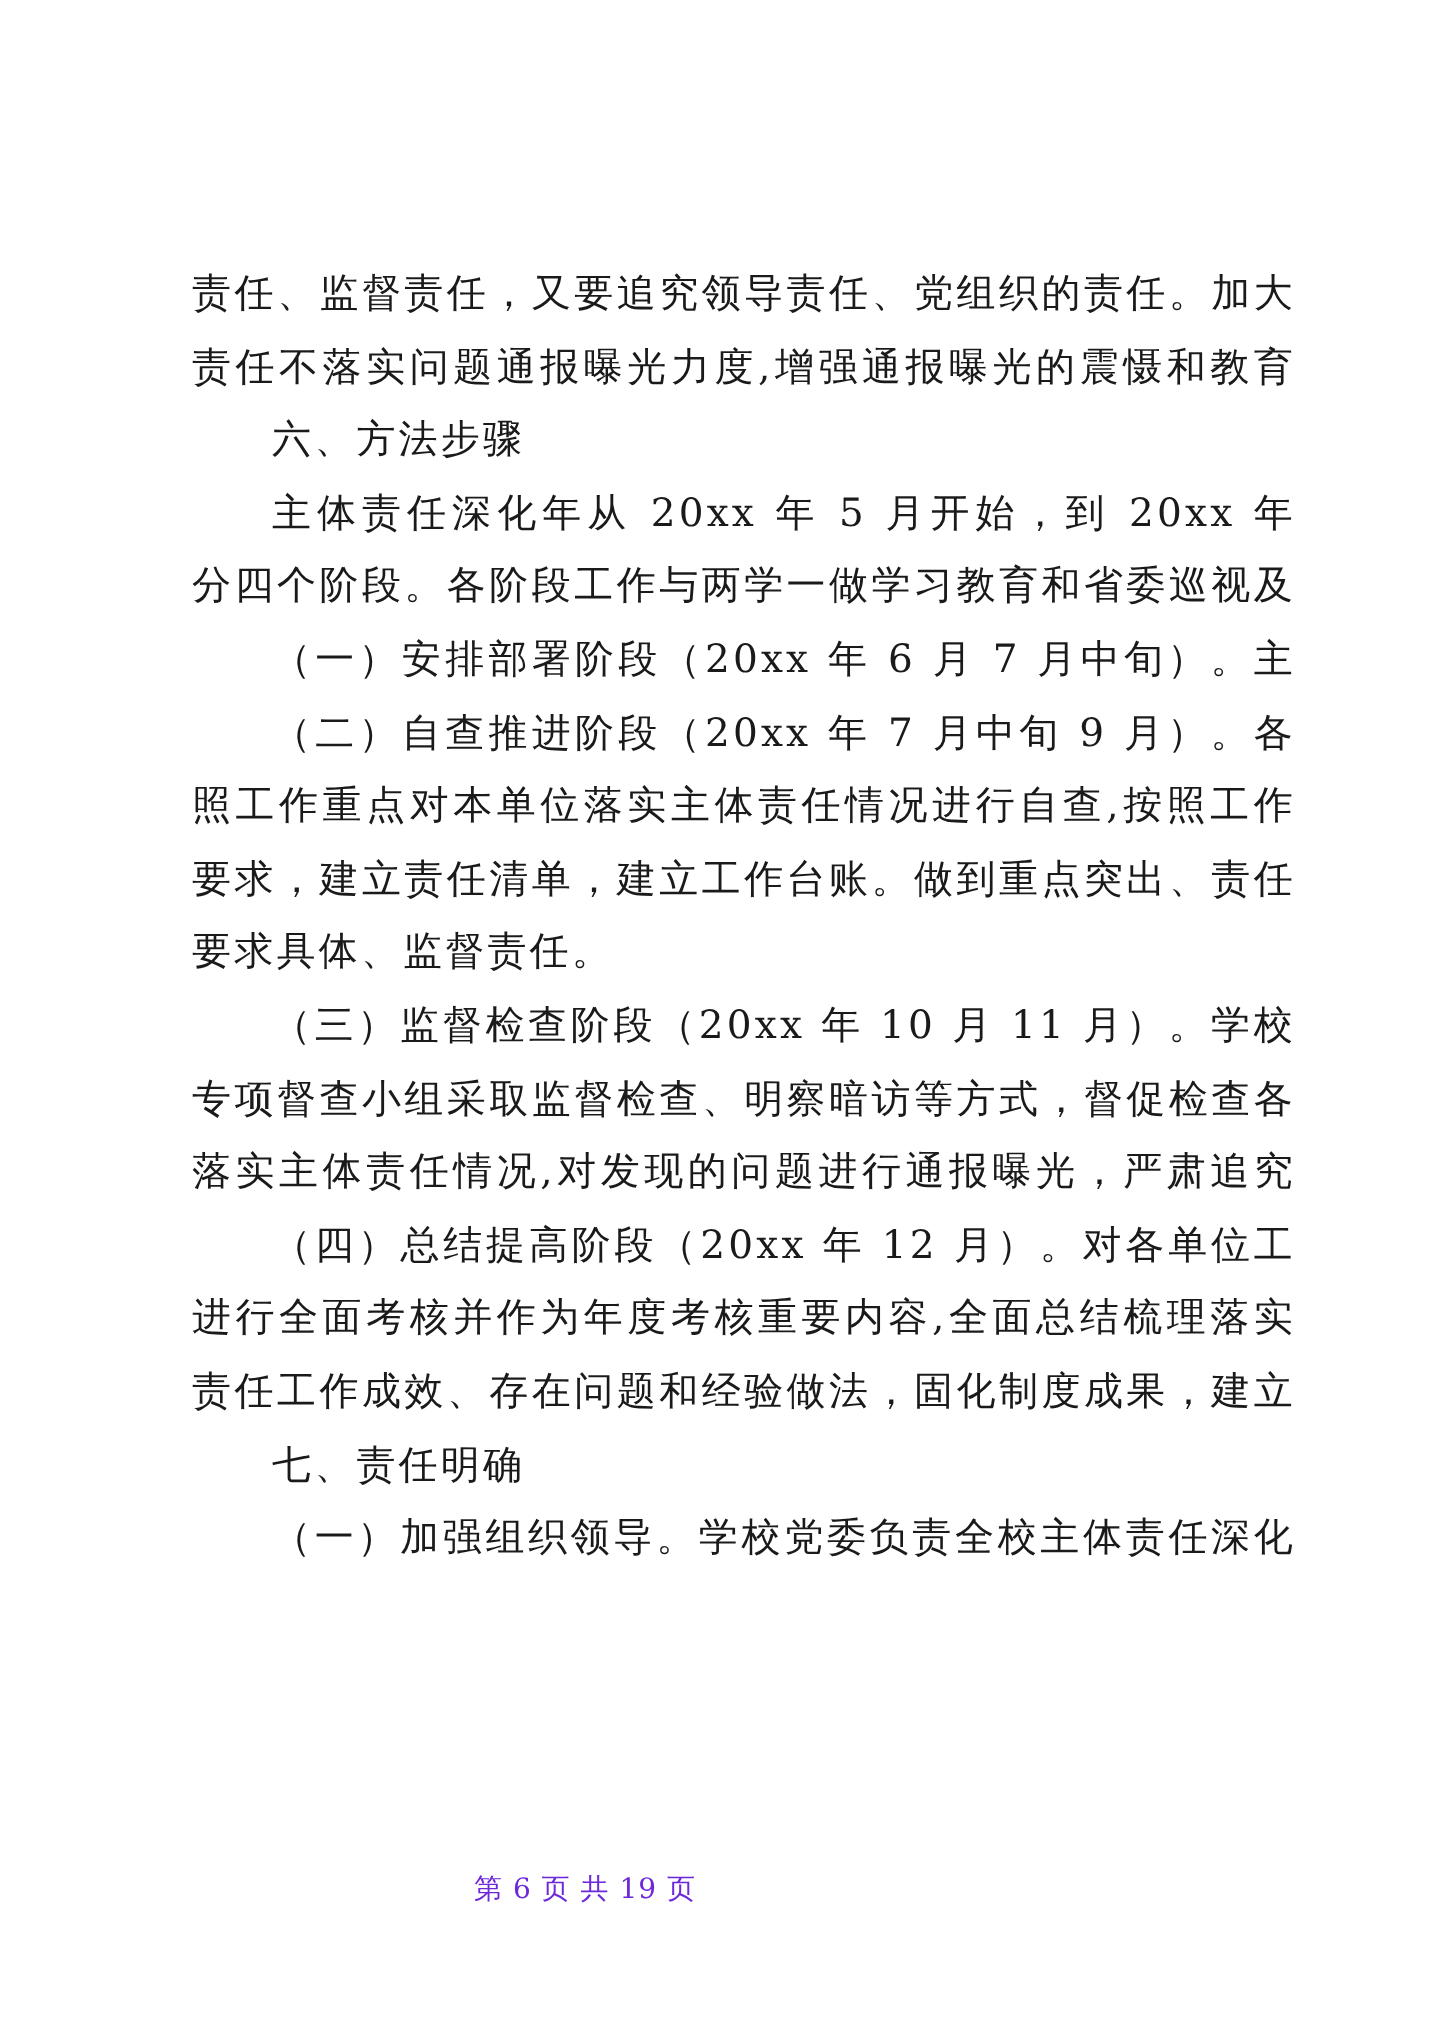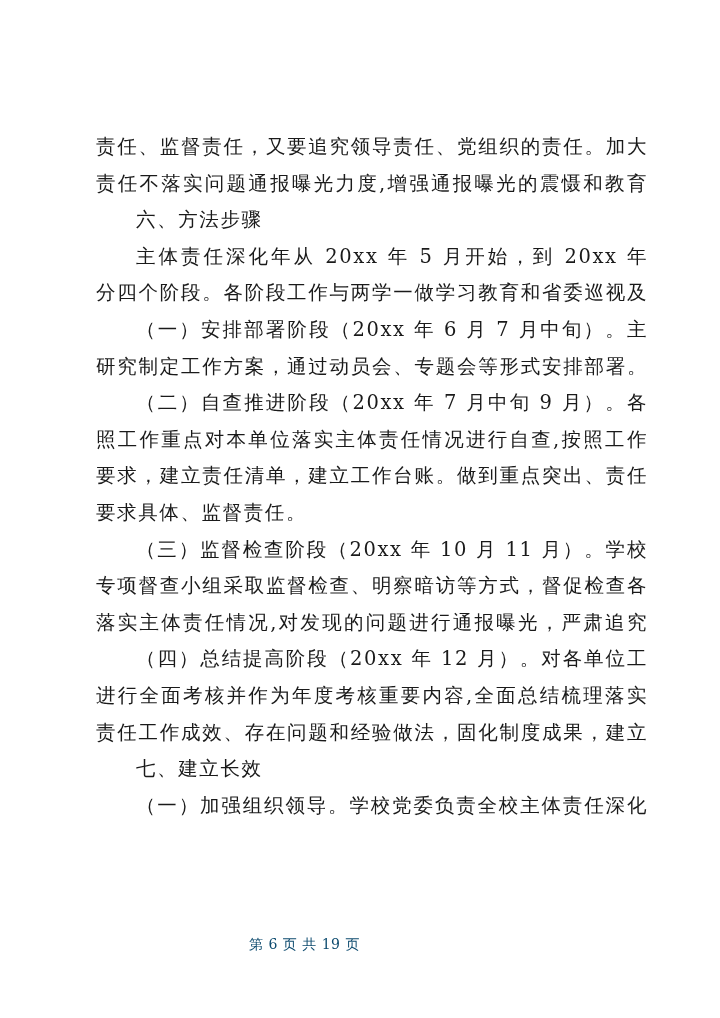--- a/index.html
+++ b/index.html
@@ -40,49 +40,48 @@
       padding-left: 40px;
     }
     .line.justify {
       text-align: justify;
       text-align-last: justify;
       white-space: normal;
       overflow: hidden;
     }
     .footer {
       position: absolute;
-      left: 12px;
+      left: 0;
       width: 585px;
       top: 936px;
       text-align: center;
       font-size: 14px;
-      color: #0c4a6e;
+      color: #6d28d9;
       letter-spacing: 0.5px;
     }
   </style>
 </head>
 <body>
 
 <div class="page">
   <div class="body-text">
     <div class="line justify">责任、监督责任，又要追究领导责任、党组织的责任。加大主体</div>
     <div class="line justify">责任不落实问题通报曝光力度,增强通报曝光的震慑和教育效果。</div>
     <div class="line indent">六、方法步骤</div>
     <div class="line indent justify">主体责任深化年从 20xx 年 5 月开始，到 20xx 年 12 月结束，</div>
     <div class="line justify">分四个阶段。各阶段工作与两学一做学习教育和省委巡视及整改</div>
     <div class="line indent justify">（一）安排部署阶段（20xx 年 6 月 7 月中旬）。主要任务是</div>
-    <div class="line justify">研究制定工作方案，通过动员会、专题会等形式安排部署。</div>
     <div class="line indent justify">（二）自查推进阶段（20xx 年 7 月中旬 9 月）。各单位要对</div>
     <div class="line justify">照工作重点对本单位落实主体责任情况进行自查,按照工作措施</div>
     <div class="line justify">要求，建立责任清单，建立工作台账。做到重点突出、责任明确、</div>
     <div class="line">要求具体、监督责任。</div>
     <div class="line indent justify">（三）监督检查阶段（20xx 年 10 月 11 月）。学校党委组成</div>
     <div class="line justify">专项督查小组采取监督检查、明察暗访等方式，督促检查各单位</div>
     <div class="line justify">落实主体责任情况,对发现的问题进行通报曝光，严肃追究责任。</div>
     <div class="line indent justify">（四）总结提高阶段（20xx 年 12 月）。对各单位工作情况</div>
     <div class="line justify">进行全面考核并作为年度考核重要内容,全面总结梳理落实主体</div>
     <div class="line justify">责任工作成效、存在问题和经验做法，固化制度成果，建立长效</div>
-    <div class="line indent">七、建立长效</div>
+    <div class="line indent">七、责任明确</div>
     <div class="line indent justify">（一）加强组织领导。学校党委负责全校主体责任深化年的</div>
   </div>
 
   <div class="footer">第 6 页  共 19 页</div>
 </div>
 
 </body></html>

